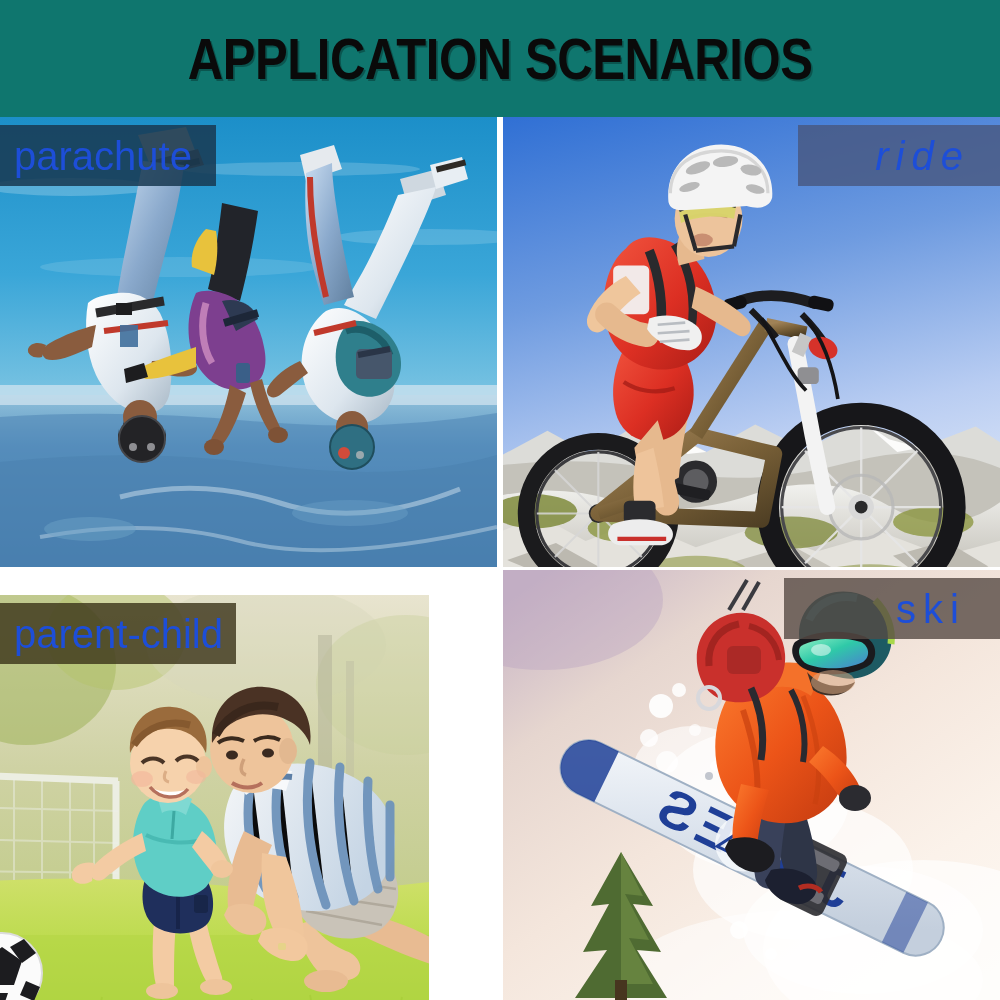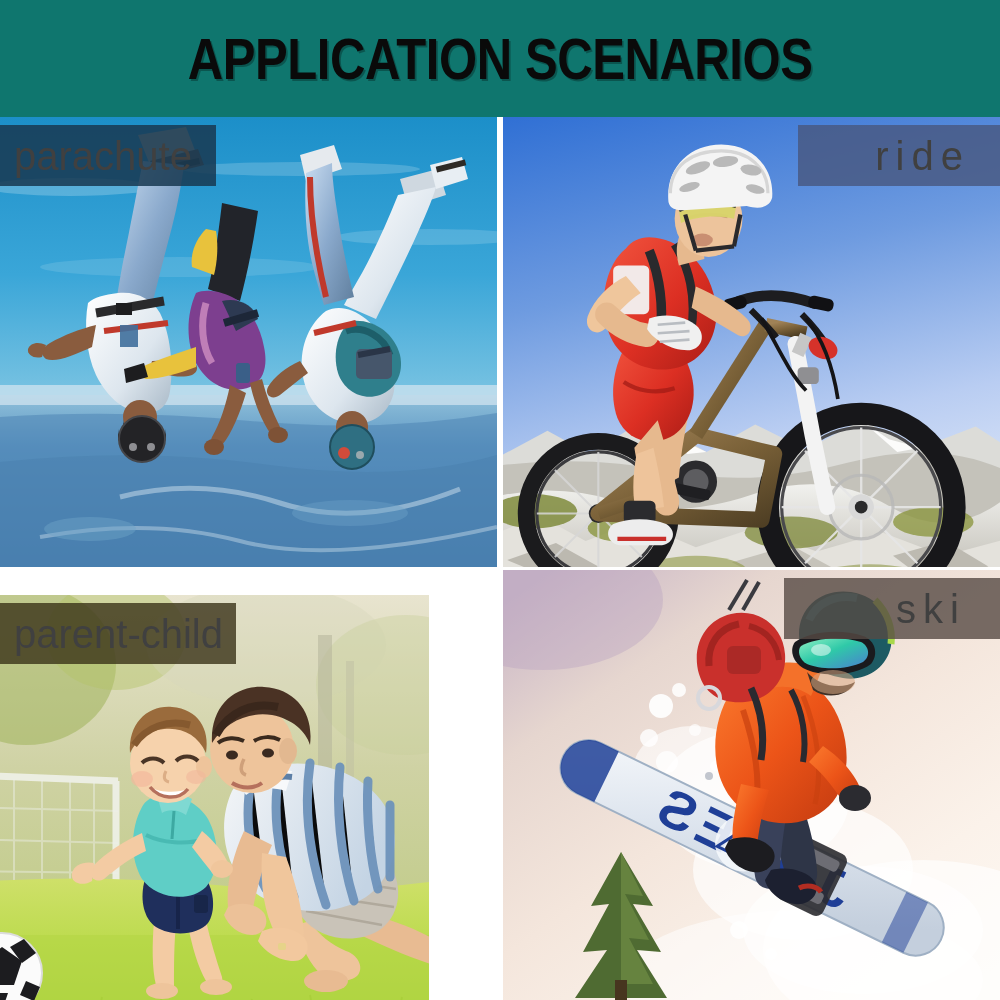--- a/index.html
+++ b/index.html
@@ -49,33 +49,33 @@
     height: 883px;
   }
   .panel {
     position: absolute;
     overflow: hidden;
     background: #ffffff;
   }
   .panel svg { display: block; width: 100%; height: 100%; }
 
   #panel-parachute  { left: 0;   top: 0;   width: 497px; height: 450px; }
-  #panel-ride       { left: 503px; top: 0; width: 497px; height: 477px; }
+  #panel-ride       { left: 503px; top: 0; width: 497px; height: 477px; font-style: italic; }
   #panel-parentchild{ left: 0;   top: 478px; width: 429px; height: 430px; }
   #panel-ski        { left: 503px; top: 453px; width: 497px; height: 430px; }
 
   
   .label-band {
     position: absolute;
     display: flex;
     align-items: center;
     height: 61px;
     padding: 0 14px;
     box-sizing: border-box;
-    color: #404040;
+    color: #1d4ed8;
     font-family: "Liberation Sans", sans-serif;
     font-size: 40px;
     font-weight: normal;
     line-height: 1;
     white-space: nowrap;
   }
   .label-band.left  { left: 0; top: 8px; justify-content: flex-start; }
   .label-band.right { right: 0; top: 8px; justify-content: flex-end; }
 
   #label-parachute   { background: rgba(24,57,82,0.86);   width: 216px; }

